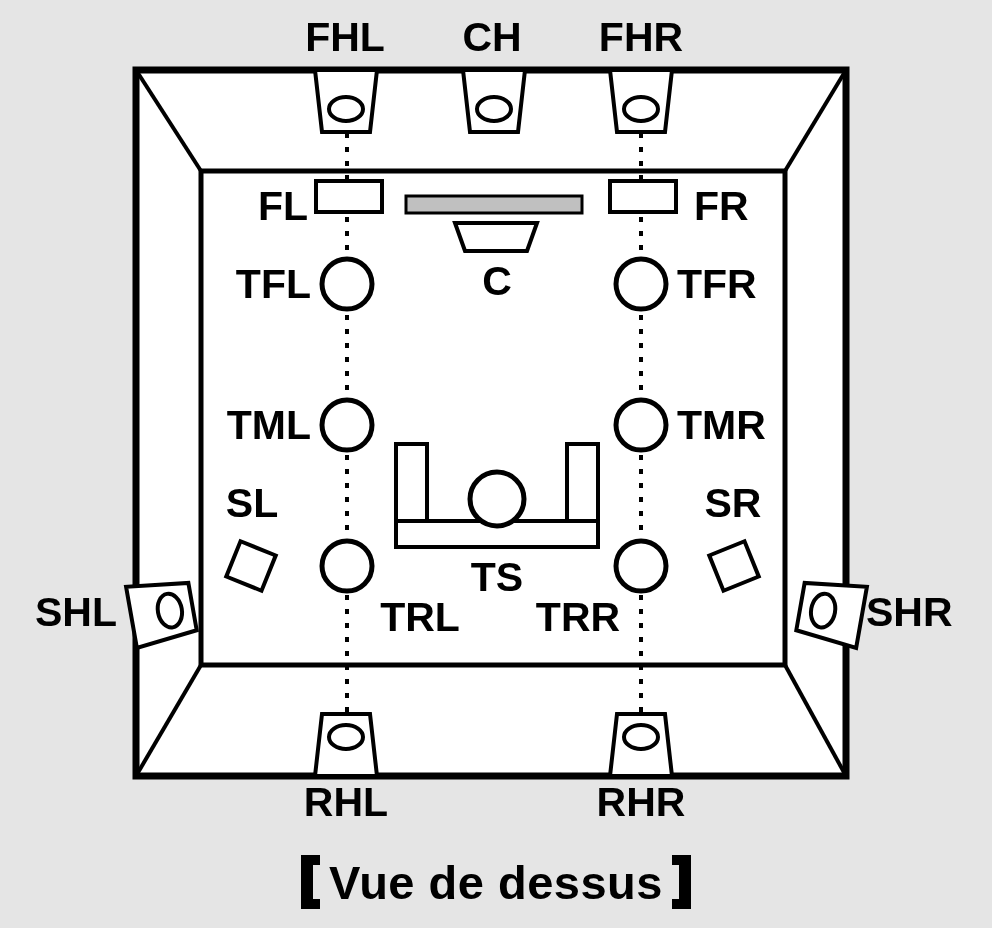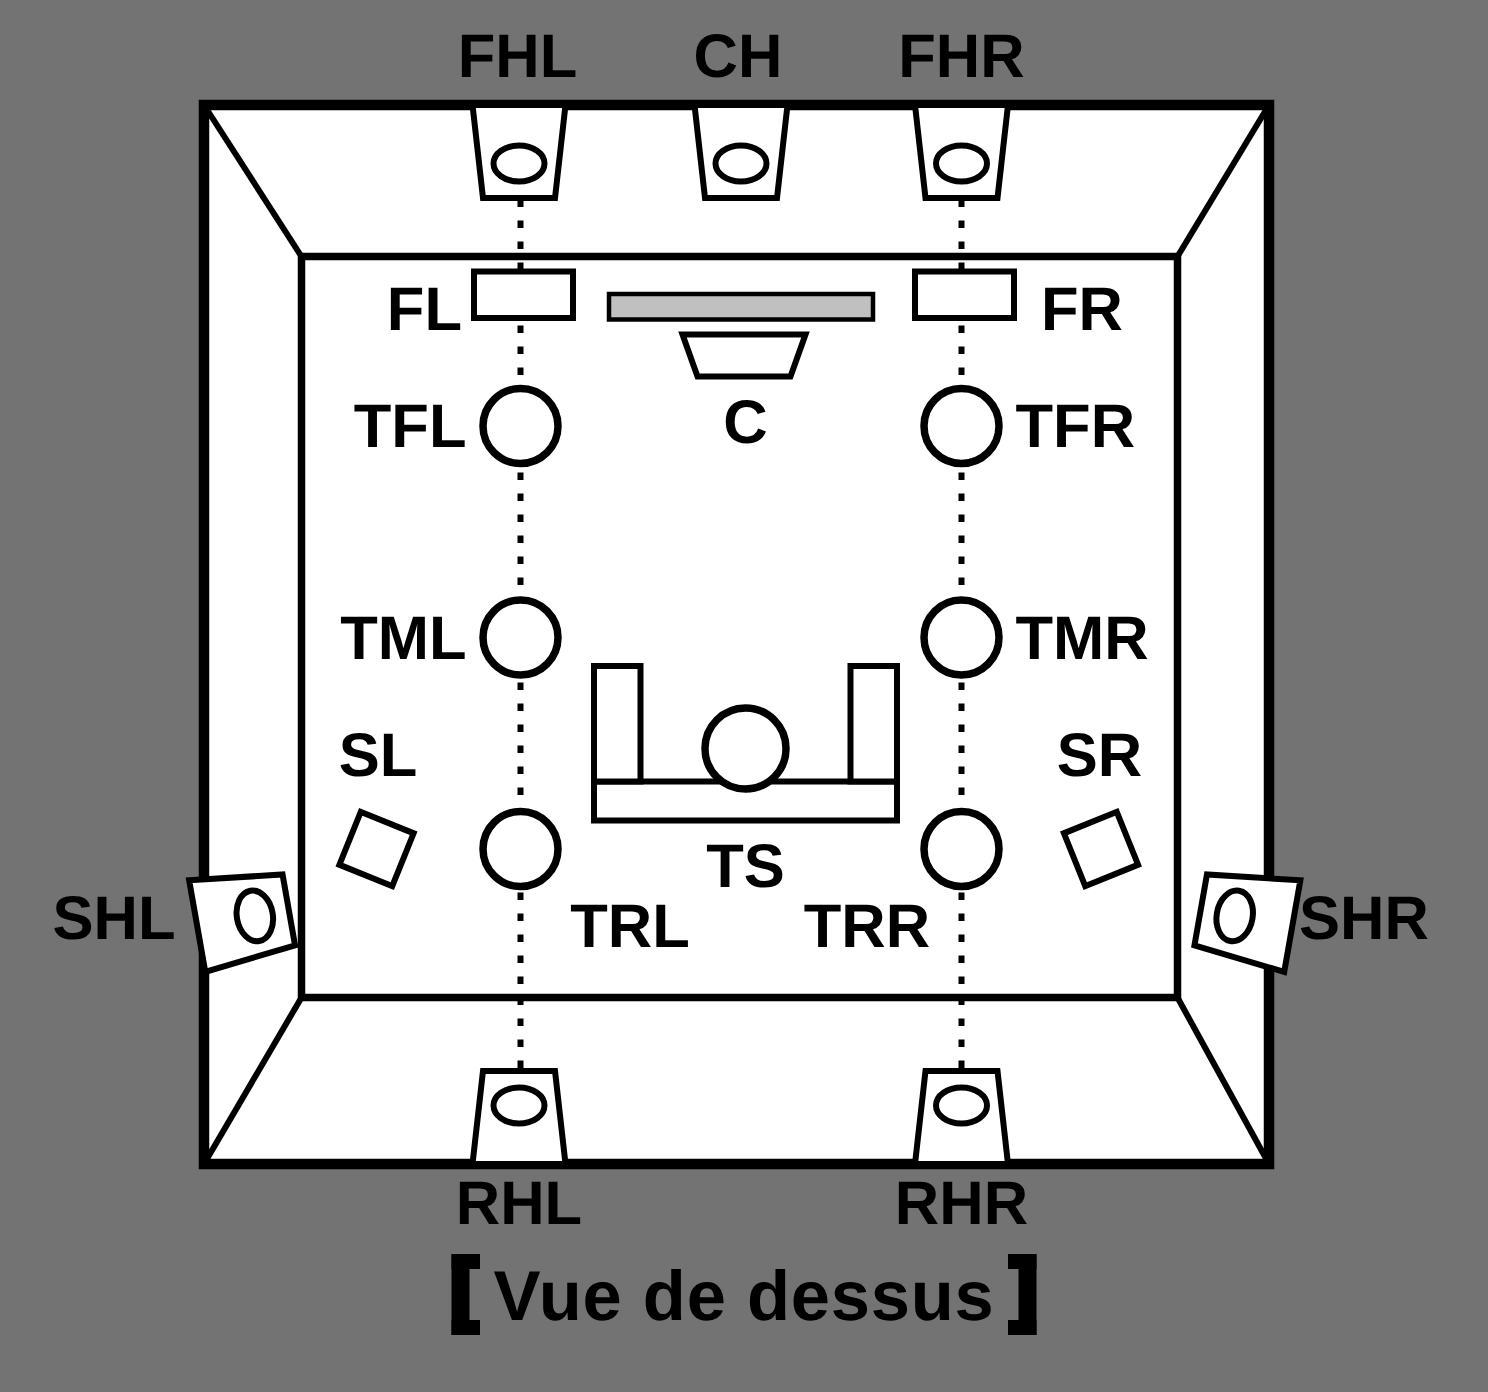--- a/index.html
+++ b/index.html
@@ -6,33 +6,34 @@
   html, body { background: #ffffff; }
   body {
     width: 992px;
     height: 928px;
     font-family: "Liberation Sans", "DejaVu Sans", sans-serif;
   }
   .page {
     position: relative;
     width: 992px;
     height: 928px;
-    background: #737373;
+    background: #e5e5e5;
     overflow: hidden;
   }
   svg.diagram { display: block; }
   svg.diagram text {
     font-family: "Liberation Sans", "DejaVu Sans", sans-serif;
     font-weight: bold;
     font-size: 41px;
     fill: #000000;
   }
   .caption {
     height: 92px;
     display: flex;
+    align-items: center;
     justify-content: center;
     gap: 9px;
     font-weight: bold;
     font-size: 47px;
     letter-spacing: 0.5px;
     color: #000000;
   }
   .bracket {
     display: inline-block;
     width: 19px;

